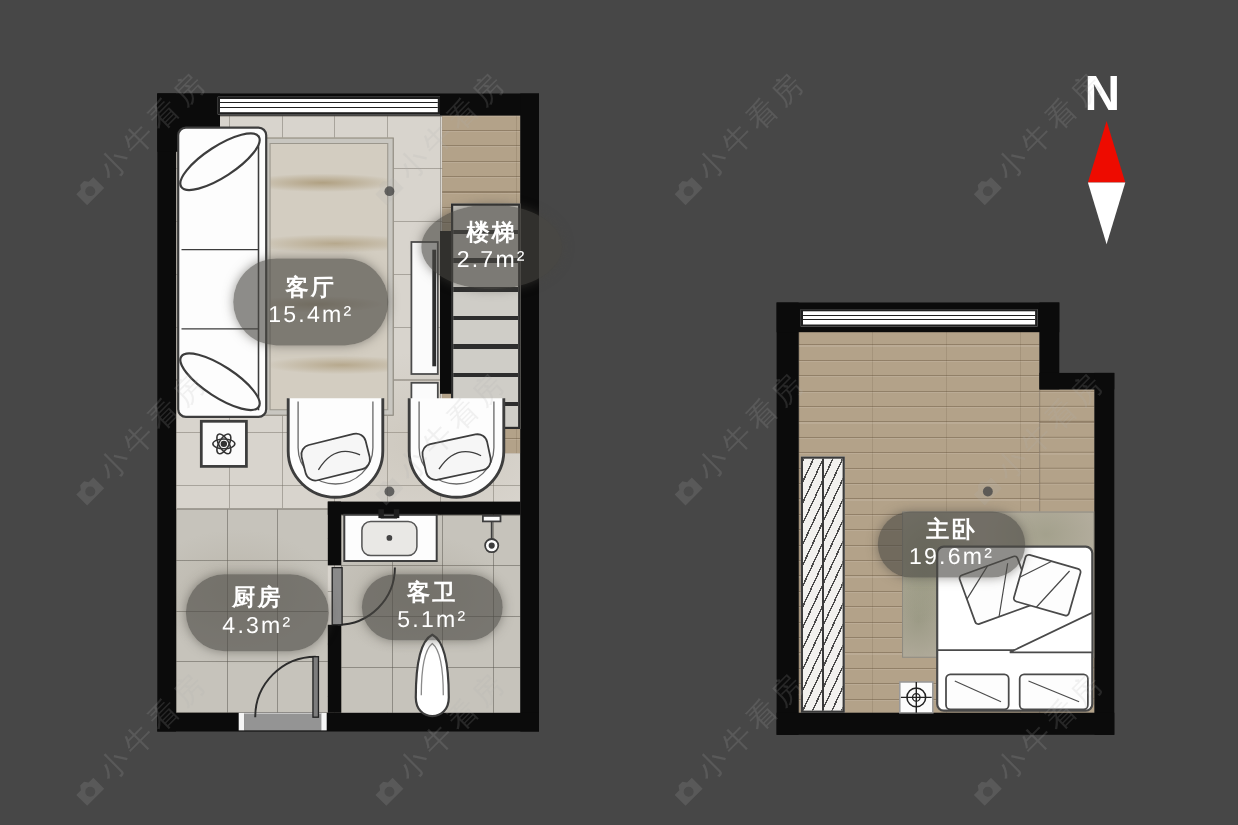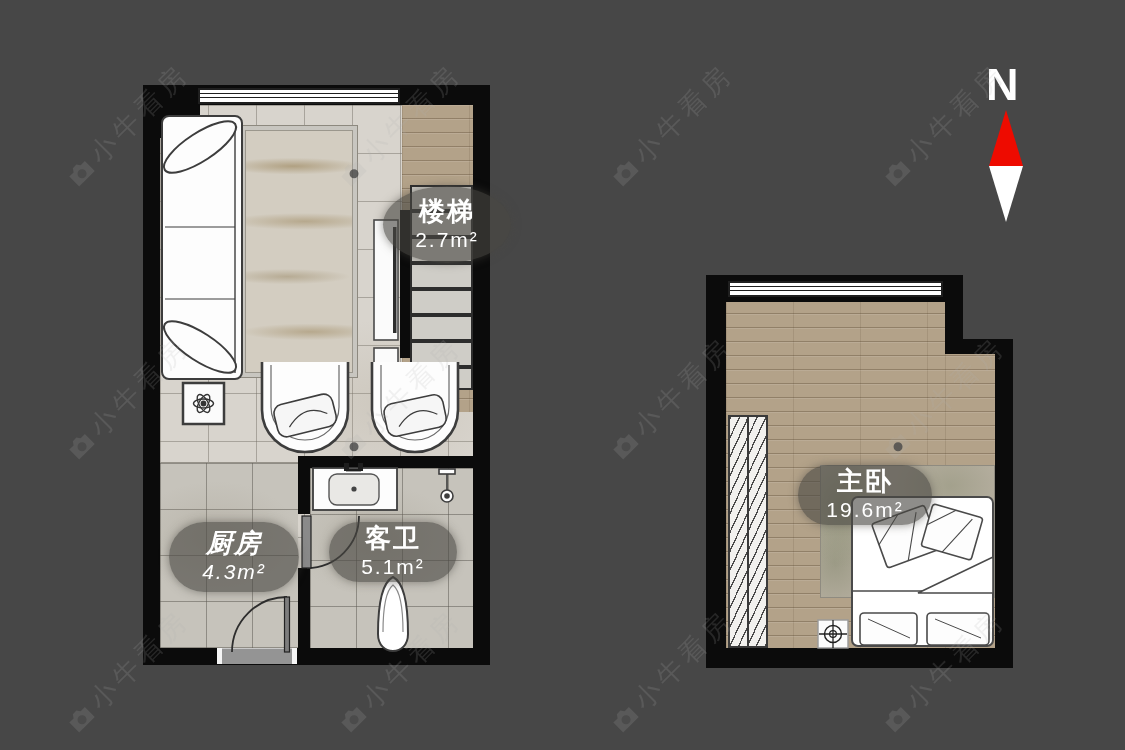--- a/index.html
+++ b/index.html
@@ -48,21 +48,21 @@
     background-image:
       linear-gradient(to right, transparent 17px, #3a3a3a 17px, #3a3a3a 19px, transparent 19px),
       repeating-linear-gradient(115deg, rgba(45,45,45,.85) 0 1.3px, transparent 1.3px 8px);}
   .ottoman{position:absolute;border:1.5px solid #3e3e3e;border-radius:5px;
     background:repeating-linear-gradient(52deg, #4a4a4a 0 2.6px, #f7f7f7 2.6px 7.5px);
     box-shadow:2px 2px 3px rgba(0,0,0,.35);}
   
   .bubble{position:absolute;display:flex;flex-direction:column;align-items:center;justify-content:center;
     background:rgba(73,71,66,.62);border-radius:44px;color:#ffffff;z-index:30;
     box-shadow:0 0 10px rgba(73,71,66,.55);text-align:center;}
-  .bubble .bname{font-size:26px;font-weight:700;letter-spacing:2px;line-height:1.15;}
+  .bubble .bname{font-size:21px;font-weight:700;letter-spacing:2px;line-height:1.15;}
   .bubble .barea{font-size:21px;font-weight:400;letter-spacing:2px;line-height:1.2;}
   
   .north-label{position:absolute;color:#ffffff;font-size:45px;font-weight:700;line-height:1;}
   
   .wm{position:absolute;display:flex;align-items:center;gap:6px;z-index:50;pointer-events:none;
       transform:translate(-50%,-50%) rotate(-45deg);color:rgba(178,178,178,.17);
       font-size:27px;letter-spacing:5px;white-space:nowrap;}
   .wm svg{flex:0 0 auto;}
 </style>
 </head>
@@ -164,25 +164,29 @@
       <g>
         <path d="M 144 512 A 55 55 0 0 0 89 567" fill="none" stroke="#2d2d2d" stroke-width="1.8"></path>
         <rect x="141.5" y="512" width="5" height="55" fill="#7d7d7d" stroke="#222" stroke-width="1.2"></rect>
       </g>
       <g>
         <path d="M 164 483 A 52 52 0 0 0 216 431" fill="none" stroke="#2d2d2d" stroke-width="1.8"></path>
         <rect x="159" y="431" width="9" height="52" fill="#8a8a8a" stroke="#222" stroke-width="1.2"></rect>
       </g>
     </svg>
 
+    <div class="bubble" style="left:69px;top:150px;width:141px;height:79px;">
+      <div class="bname">客厅</div>
+      <div class="barea">15.4m²</div>
+    </div>
     <div class="bubble" style="left:240px;top:101px;width:128px;height:77px;border-radius:50%;">
       <div class="bname">楼梯</div>
       <div class="barea">2.7m²</div>
     </div>
-    <div class="bubble" style="left:26px;top:437px;width:130px;height:70px;font-style:italic;">
+    <div class="bubble" style="left:26px;top:437px;width:130px;height:70px;">
       <div class="bname">厨房</div>
       <div class="barea">4.3m²</div>
     </div>
     <div class="bubble" style="left:186px;top:437px;width:128px;height:60px;">
       <div class="bname">客卫</div>
       <div class="barea">5.1m²</div>
     </div>
   </div>
 
   <div class="plan" style="left:706px;top:275px;width:307px;height:393px;">

